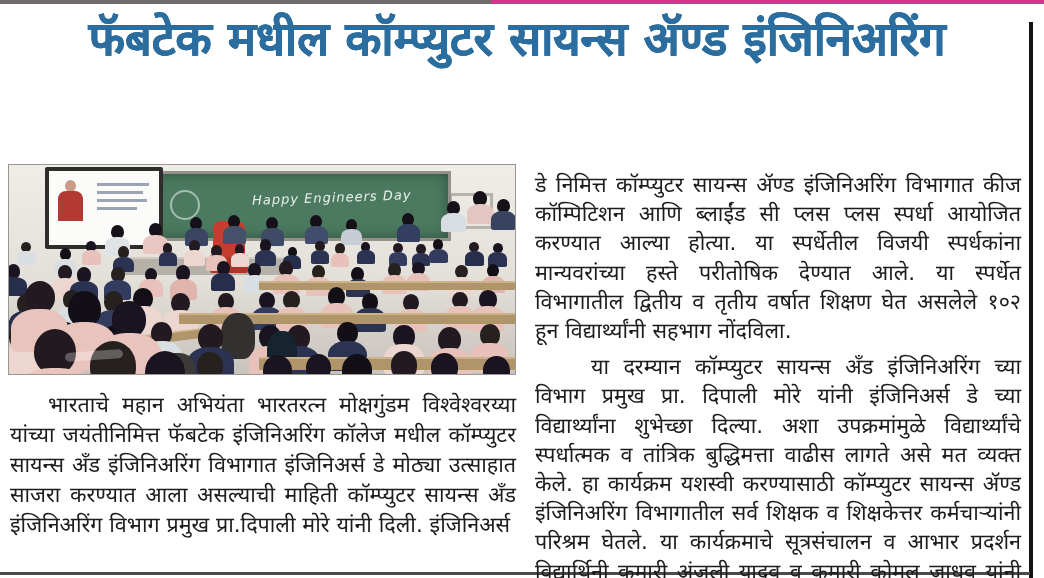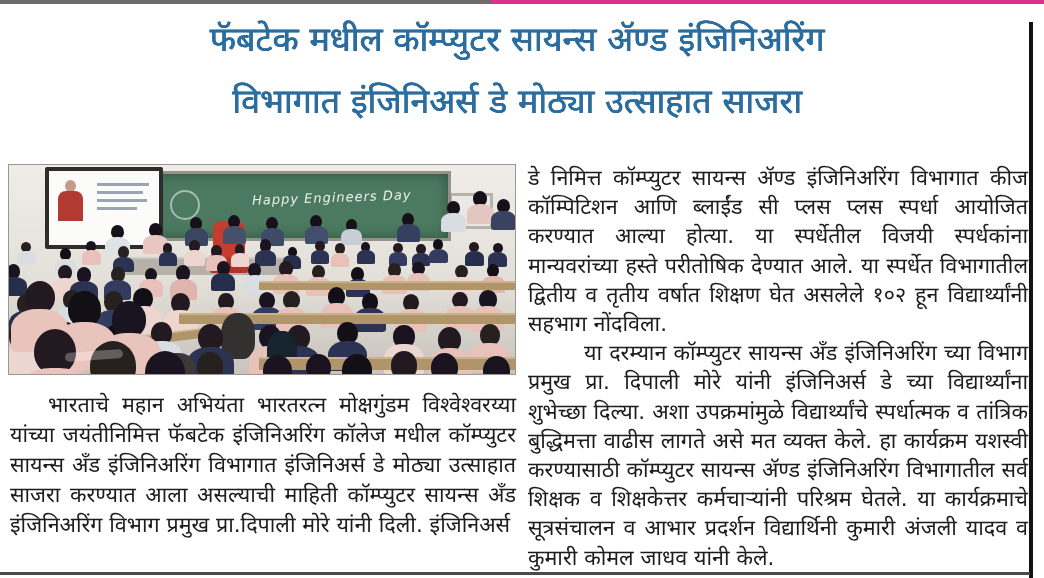--- a/index.html
+++ b/index.html
@@ -5,21 +5,21 @@
   html,body{margin:0;padding:0;background:#ffffff;}
   #clip{position:relative;width:1044px;height:578px;background:#fff;overflow:hidden;
         font-family:"DejaVu Sans","Liberation Sans",sans-serif;color:#1c1c1c;}
   
   #top-rule{position:absolute;left:0;top:0;width:1044px;height:4px;
             background:linear-gradient(90deg,#6f6b6b 0 47%,#d6358d 47% 100%);}
   #right-rule{position:absolute;left:1029px;top:22px;width:4px;height:556px;background:#121212;}
   #bottom-rule{position:absolute;left:0;top:572px;width:1030px;height:3px;background:#4d4a4a;}
   
   #headline{position:absolute;left:0;top:8px;width:1034px;text-align:center;
-            font-weight:normal;font-size:34px;line-height:62px;
+            font-weight:bold;font-size:47px;line-height:62px;
             text-shadow:0.6px 0 0 currentColor, 0 0.4px 0 currentColor;}
   
   #photo{position:absolute;left:8px;top:164px;width:508px;height:211px;
          border:1px solid #9a9792;box-sizing:border-box;overflow:hidden;
          background:linear-gradient(#f0ede8 0%,#e3dfd9 55%,#c8c3bc 100%);}
   #board{position:absolute;left:140px;top:6px;width:296px;height:64px;background:#4b7a60;
          border:3px solid #94908a;box-shadow:inset 0 0 14px rgba(0,0,0,.35);}
   #board-logo{position:absolute;left:18px;top:16px;width:26px;height:26px;border-radius:50%;
               border:2px solid rgba(255,255,255,.5);}
   #board-text{position:absolute;left:100px;top:16px;font-size:13px;font-style:italic;
@@ -47,34 +47,33 @@
   .p-head{border-radius:50% 50% 46% 46%;}
   .p-body{border-radius:45% 45% 12% 12%;}
   #photo-mark{position:absolute;left:56px;top:186px;width:58px;height:9px;border-radius:5px;
               background:rgba(255,255,255,.28);transform:rotate(-4deg);}
   
   #left-col{position:absolute;left:10px;top:390px;width:506px;}
   #dateline{font-weight:bold;font-size:23px;padding-left:28px;margin:0 0 5px 0;
             text-shadow:0.4px 0 0 currentColor;}
   #left-col p{margin:0;font-size:21.5px;line-height:30px;text-align:justify;text-indent:38px;}
   #right-col{position:absolute;left:528px;top:163px;width:500px;}
-  #right-col p{margin:0;font-size:21.5px;line-height:29.2px;text-align:justify;}
+  #right-col p{margin:7px;font-size:21.5px;line-height:29.2px;text-align:justify;}
   #right-para-2{text-indent:56px;}
 </style>
 </head>
 <body>
 
 <div id="clip">
   <div id="top-rule"></div>
   <div id="right-rule"></div>
   <div id="bottom-rule"></div>
 
   <div id="headline" style="color: rgb(42, 109, 158);">
     <div>फॅबटेक मधील कॉम्प्युटर सायन्स ॲण्ड इंजिनिअरिंग</div>
-    <div>विभागात इंजिनिअर्स डे मोठ्या उत्साहात साजरा</div>
   </div>
 
   <div id="photo">
     <div id="window-frame"></div>
     <div id="board">
       <div id="board-logo"></div>
       <div id="board-text">Happy Engineers Day</div>
     </div>
     <div id="tv">
       <div id="tv-screen">

